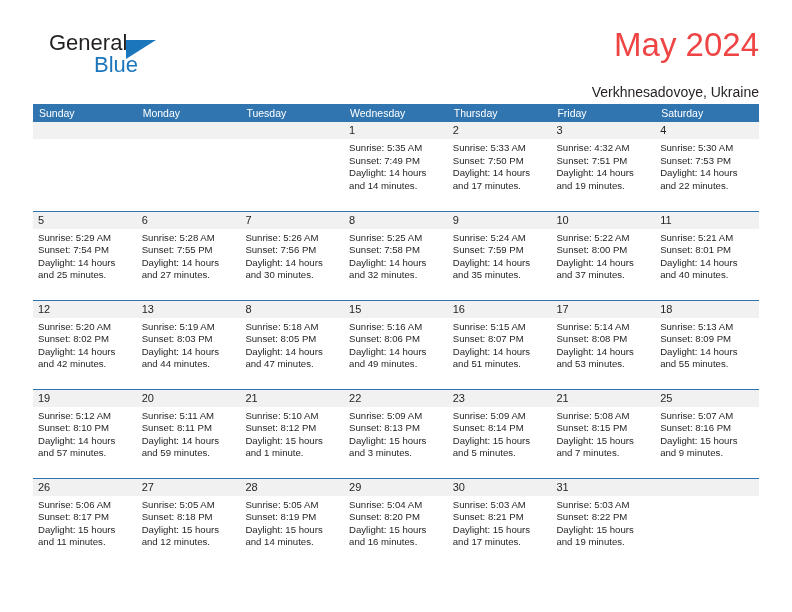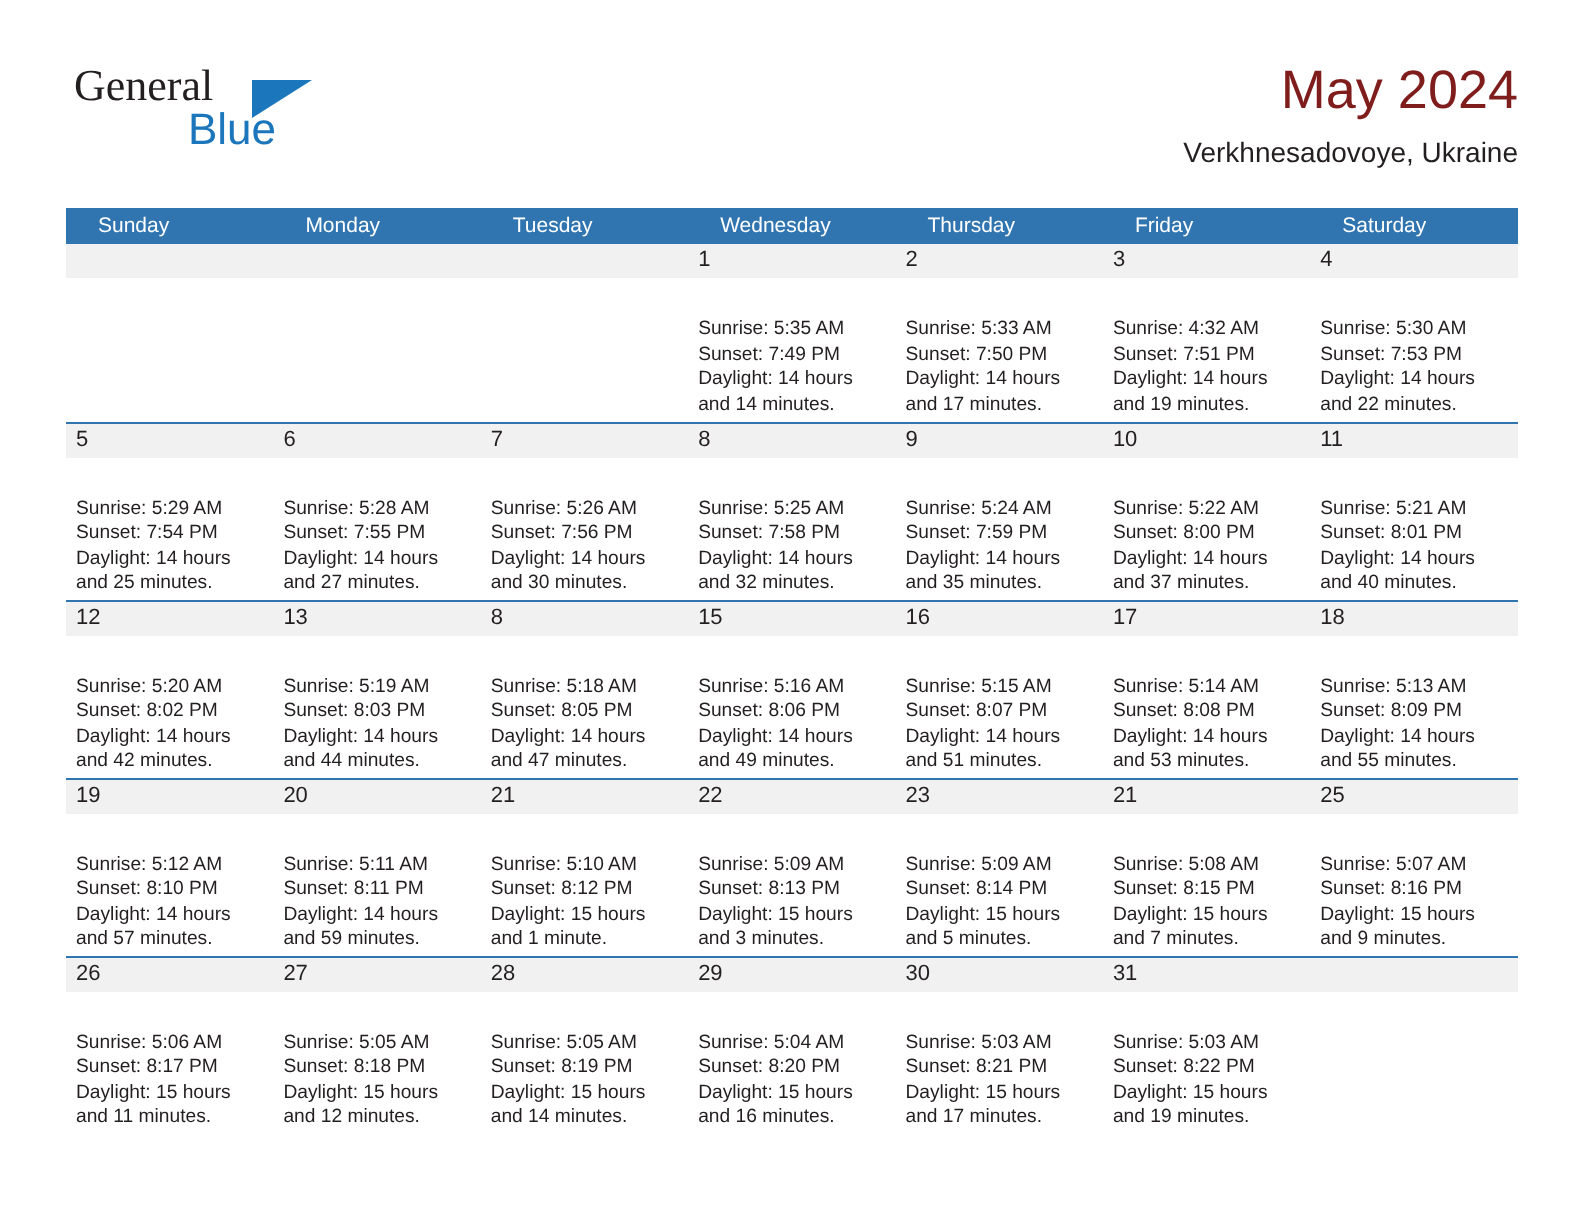--- a/index.html
+++ b/index.html
@@ -32,28 +32,27 @@
   }
   .brand {
     position: absolute;
     left: 0;
     top: 0;
     width: 200px;
     height: 60px;
   }
   .brand-general {
     position: absolute;
-    left: 4px;
+    left: 16px;
     top: 2px;
     font-size: 22px;
     color: #231f20;
     letter-spacing: 0px;
     line-height: 26px;
     white-space: nowrap;
-    font-family: Liberation Serif, serif;
   }
   .brand-triangle {
     position: absolute;
     left: 93px;
     top: 12px;
     width: 0;
     height: 0;
     border-left: 30px solid #1b76bc;
     border-bottom: 19px solid transparent;
   }
@@ -67,30 +66,30 @@
     white-space: nowrap;
   }
 
   .title-block {
     position: absolute;
     right: 0;
     top: 0;
     text-align: right;
   }
   .cal-title {
-    font-size: 27px;
-    color: #7f1d1d;
+    font-size: 33px;
+    color: #ef4444;
     line-height: 34px;
     white-space: nowrap;
   }
   .cal-subtitle {
     font-size: 14px;
     color: #231f20;
     line-height: 20px;
-    margin-top: 4px;
+    margin-top: 20px;
     white-space: nowrap;
   }
 
   
   .calendar {
     position: absolute;
     left: 33px;
     top: 104px;
     width: 726px;
     border-collapse: collapse;
@@ -103,21 +102,21 @@
     vertical-align: top;
   }
   .calendar thead th {
     background: #3175b0;
     color: #ffffff;
     font-size: 10.5px;
     font-weight: normal;
     text-align: left;
     height: 18px;
     line-height: 18px;
-    padding-left: 16px;
+    padding-left: 6px;
     box-sizing: border-box;
   }
   .week-row > td {
     height: 89px;
     border-top: 1.3px solid #3175b0;
     box-sizing: border-box;
   }
   .week-row:first-child > td {
     border-top: none;
   }
@@ -127,21 +126,21 @@
     line-height: 17px;
     font-size: 11px;
     color: #231f20;
     padding-left: 5px;
     box-sizing: border-box;
   }
   .daynum.empty {
     color: transparent;
   }
   .details {
-    padding: 20px 6px 0 5px;
+    padding: 3px 6px 0 5px;
     font-size: 9.6px;
     line-height: 12.6px;
     color: #231f20;
   }
   .details div {
     white-space: nowrap;
   }
   .details .wrap {
     white-space: normal;
   }

